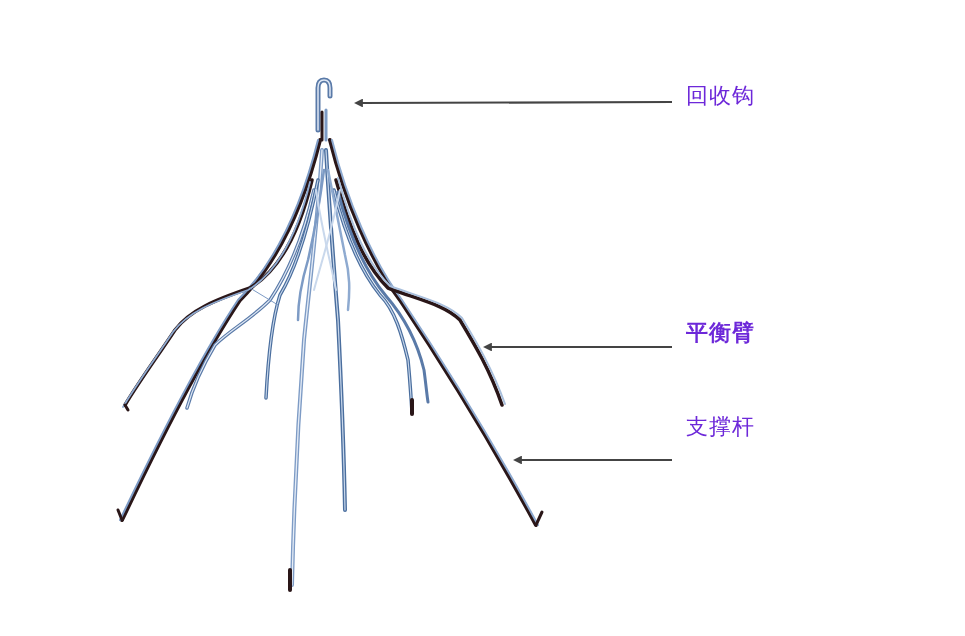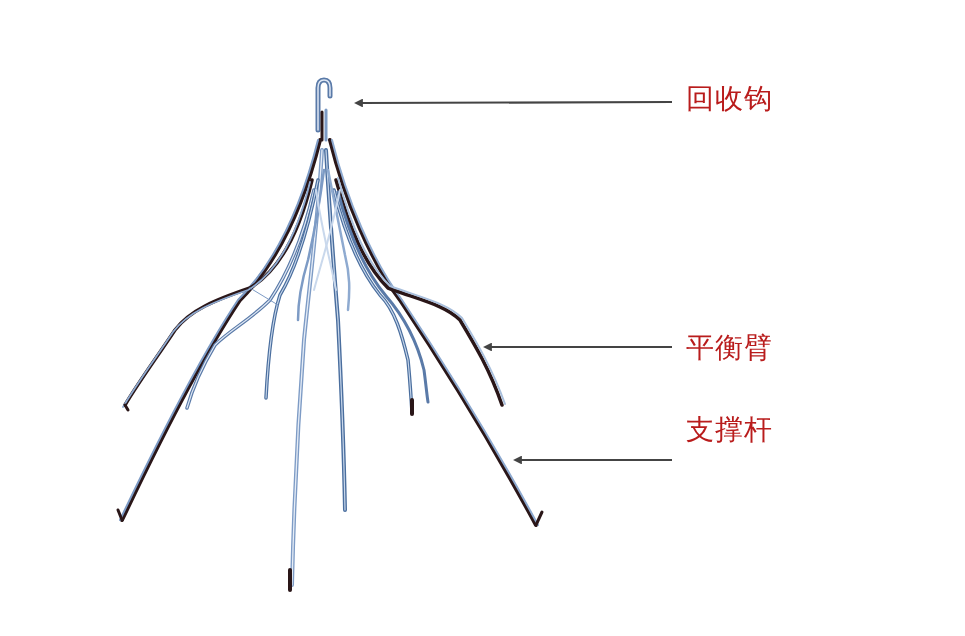--- a/index.html
+++ b/index.html
@@ -1,18 +1,18 @@
 <!DOCTYPE html>
 <html><head>
 <meta charset="utf-8">
 <style>
   html, body { margin:0; padding:0; background:#ffffff; }
   body { width:965px; height:636px; position:relative; overflow:hidden; font-family:"DejaVu Sans", sans-serif; }
   #figure { position:absolute; left:0; top:0; width:965px; height:636px; }
-  .label { position:absolute; font-size:28px; color:#b91c1c; font-family:"DejaVu Sans", sans-serif; line-height:1; letter-spacing:1px; }
+  .label { position:absolute; font-size:22px; color:#6d28d9; font-family:"DejaVu Sans", sans-serif; line-height:1; letter-spacing:1px; }
 </style>
 </head>
 <body>
 
 <svg id="figure" viewBox="0 0 965 636" xmlns="http://www.w3.org/2000/svg">
   <defs>
     <marker id="arrowhead" viewBox="0 0 10 10" refX="1" refY="5" markerWidth="4" markerHeight="4" orient="auto-start-reverse">
       <path d="M0,0 L10,5 L0,10 z" fill="#444444"></path>
     </marker>
   </defs>
@@ -75,14 +75,14 @@
   </g>
 
   <g>
     <line x1="672" y1="102" x2="362" y2="103" stroke="#444444" stroke-width="2.2" marker-end="url(#arrowhead)"></line>
     <line x1="672" y1="347" x2="491" y2="347" stroke="#444444" stroke-width="2.2" marker-end="url(#arrowhead)"></line>
     <line x1="672" y1="460" x2="521" y2="460" stroke="#444444" stroke-width="2.2" marker-end="url(#arrowhead)"></line>
   </g>
 </svg>
 
 <div class="label" style="left:686px; top:85px;">回收钩</div>
-<div class="label" style="left:686px; top:334px;">平衡臂</div>
+<div class="label" style="left:686px; top:322px;font-weight:bold;">平衡臂</div>
 <div class="label" style="left:686px; top:416px;">支撑杆</div>
 
 </body></html>

